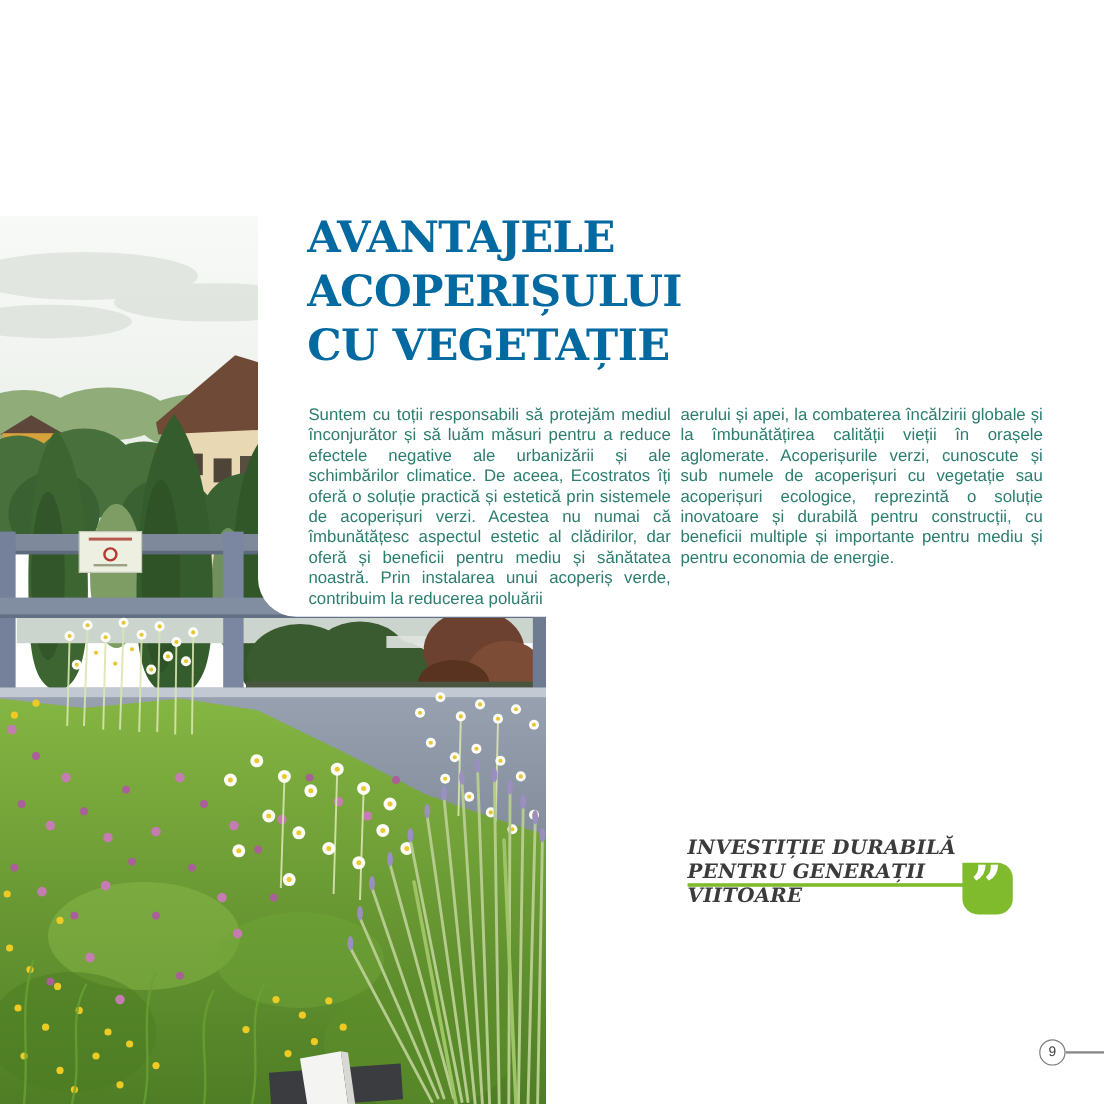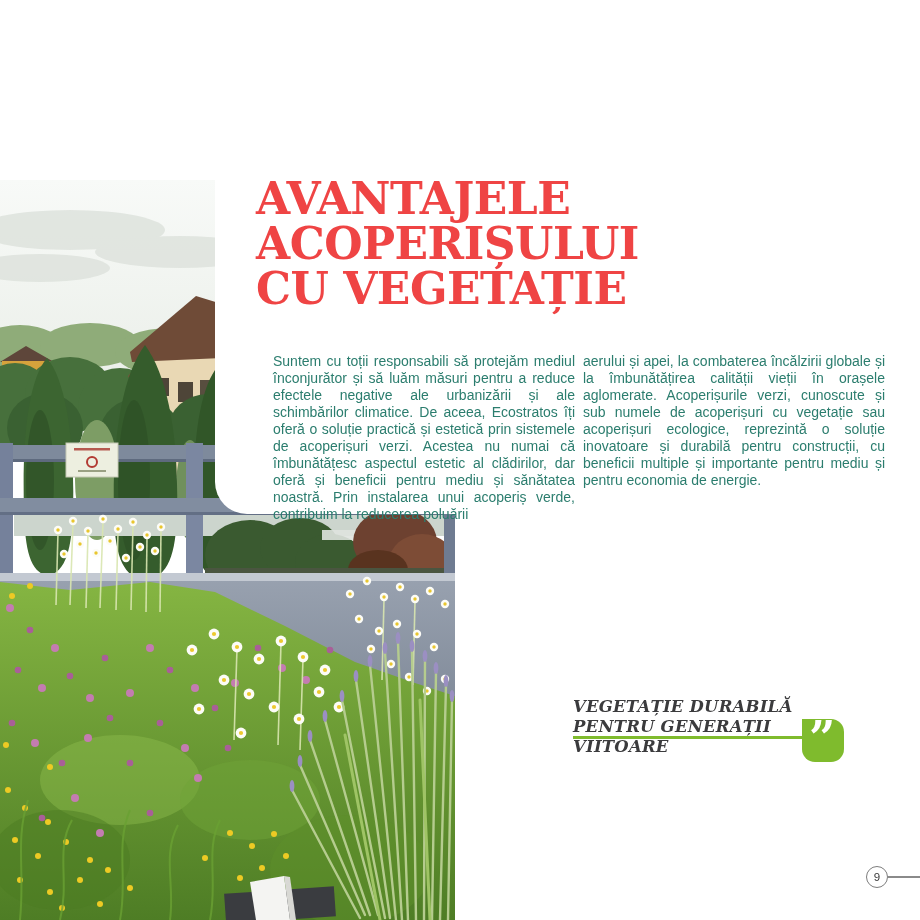--- a/index.html
+++ b/index.html
@@ -10,25 +10,25 @@
   figure { margin:0; }
   .photo { position:absolute; left:0; top:180px; width:455px; height:740px; }
   .photo svg { display:block; }
   .photo-cutout {
     position:absolute; left:215px; top:-2px; width:242px; height:336px;
     background:#ffffff; border-radius:0 0 0 32px;
   }
   .title {
     position:absolute; left:256px; top:176px; margin:0;
     font-family:"DejaVu Serif","Liberation Serif",serif;
-    font-weight:700; font-size:44px; line-height:45px; letter-spacing:-0.5px;
-    color:#ef4444; white-space:pre-line;
+    font-weight:700; font-size:36px; line-height:45px; letter-spacing:-0.5px;
+    color:#0369a1; white-space:pre-line;
   }
   .body-col {
-    position:absolute; top:337px; width:302px; margin:16px;
+    position:absolute; top:337px; width:302px; margin:0;
     font-size:14px; line-height:17px; text-align:justify;
     color:#2b7d6e;
   }
   .col-left  { left:257px; }
   .col-right { left:567px; }
   .pullquote-text {
     position:absolute; left:573px; top:697px; width:270px;
     font-family:"DejaVu Serif","Liberation Serif",serif;
     font-style:italic; font-weight:700; font-size:16.5px; line-height:20px;
     letter-spacing:0.2px; color:#3b3b3d; white-space:pre-line;
@@ -366,21 +366,21 @@
     <div class="photo-cutout"></div>
   </figure>
 
   <h1 class="title">AVANTAJELE
 ACOPERIȘULUI
 CU VEGETAȚIE</h1>
 
   <p class="body-col col-left">Suntem cu toții responsabili să protejăm mediul înconjurător și să luăm măsuri pentru a reduce efectele negative ale urbanizării și ale schimbărilor climatice. De aceea, Ecostratos îți oferă o soluție practică și estetică prin sistemele de acoperișuri verzi. Acestea nu numai că îmbunătățesc aspectul estetic al clădirilor, dar oferă și beneficii pentru mediu și sănătatea noastră. Prin instalarea unui acoperiș verde, contribuim la reducerea poluării</p>
   <p class="body-col col-right">aerului și apei, la combaterea încălzirii globale și la îmbunătățirea calității vieții în orașele aglomerate. Acoperișurile verzi, cunoscute și sub numele de acoperișuri cu vegetație sau acoperișuri ecologice, reprezintă o soluție inovatoare și durabilă pentru construcții, cu beneficii multiple și importante pentru mediu și pentru economia de energie.</p>
 
-  <div class="pullquote-text">VEGETAȚIE DURABILĂ
+  <div class="pullquote-text">INVESTIȚIE DURABILĂ
 PENTRU GENERAȚII VIITOARE</div>
   <div class="pullquote-line"></div>
   <div class="pullquote-bubble">
     <span class="glyph">”</span>
   </div>
 
   <div class="page-num-circle">
     <span>9</span>
   </div>
   <div class="page-num-line"></div>

